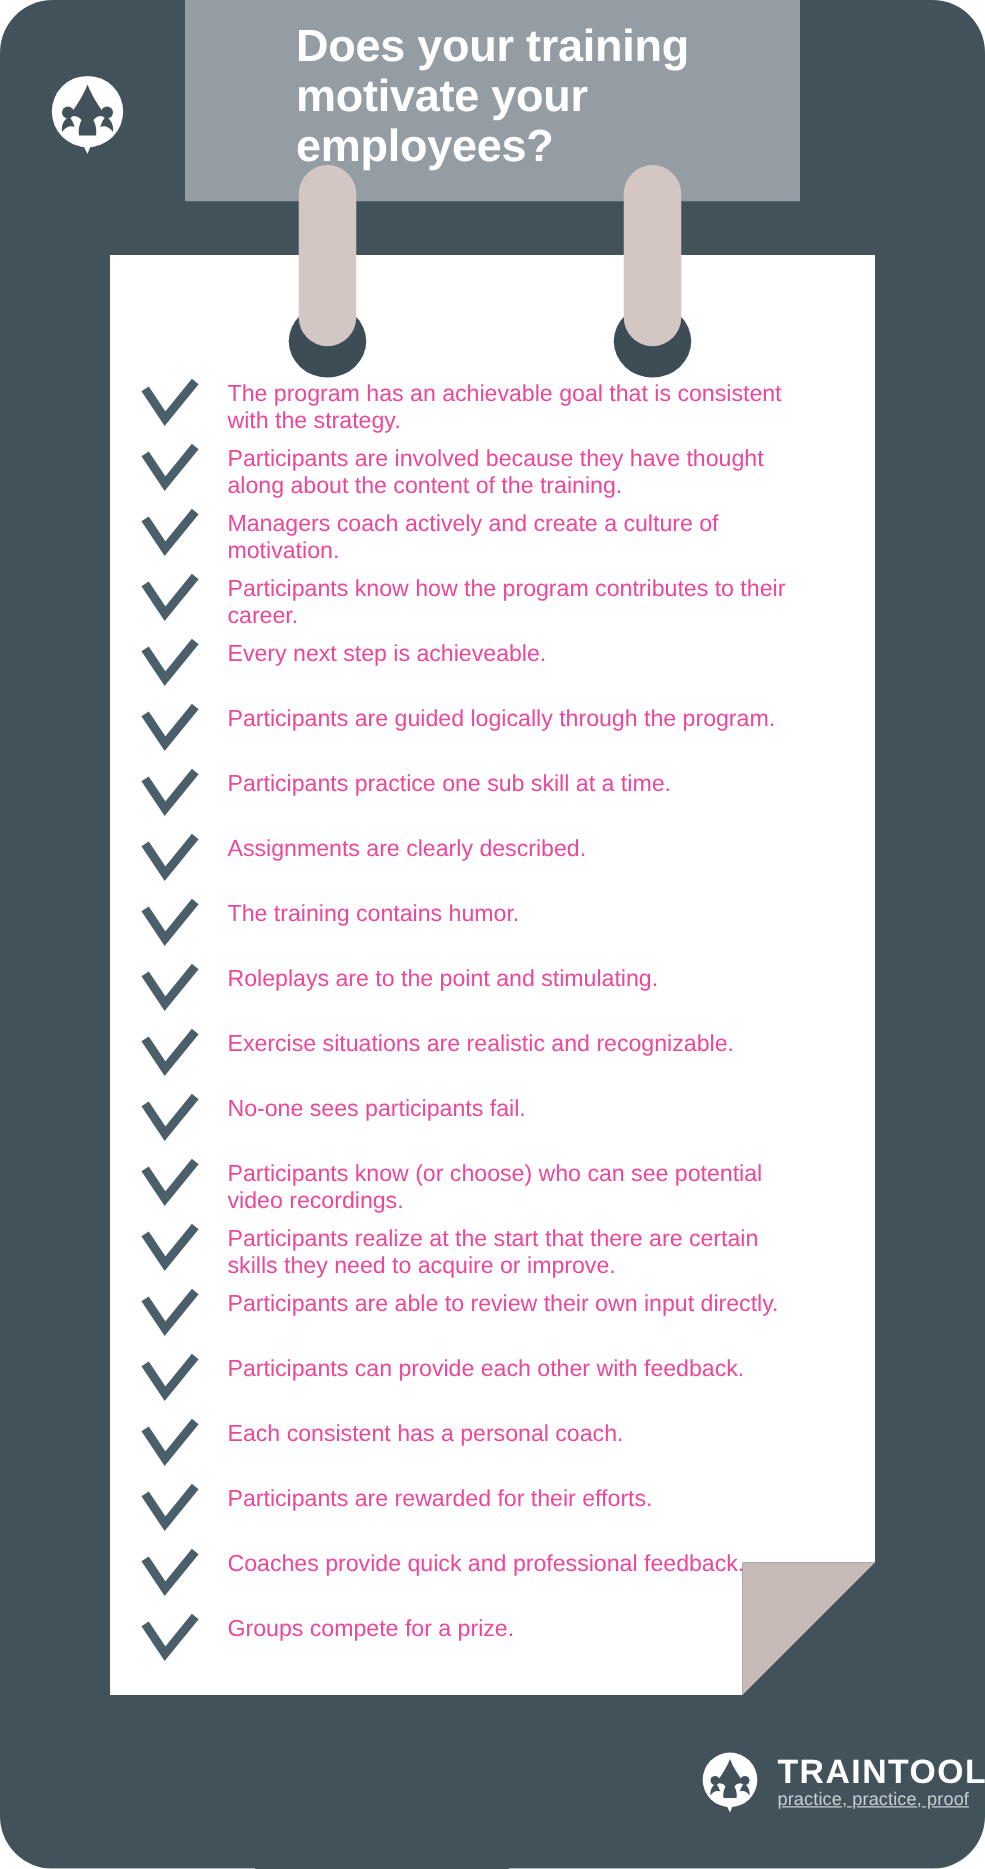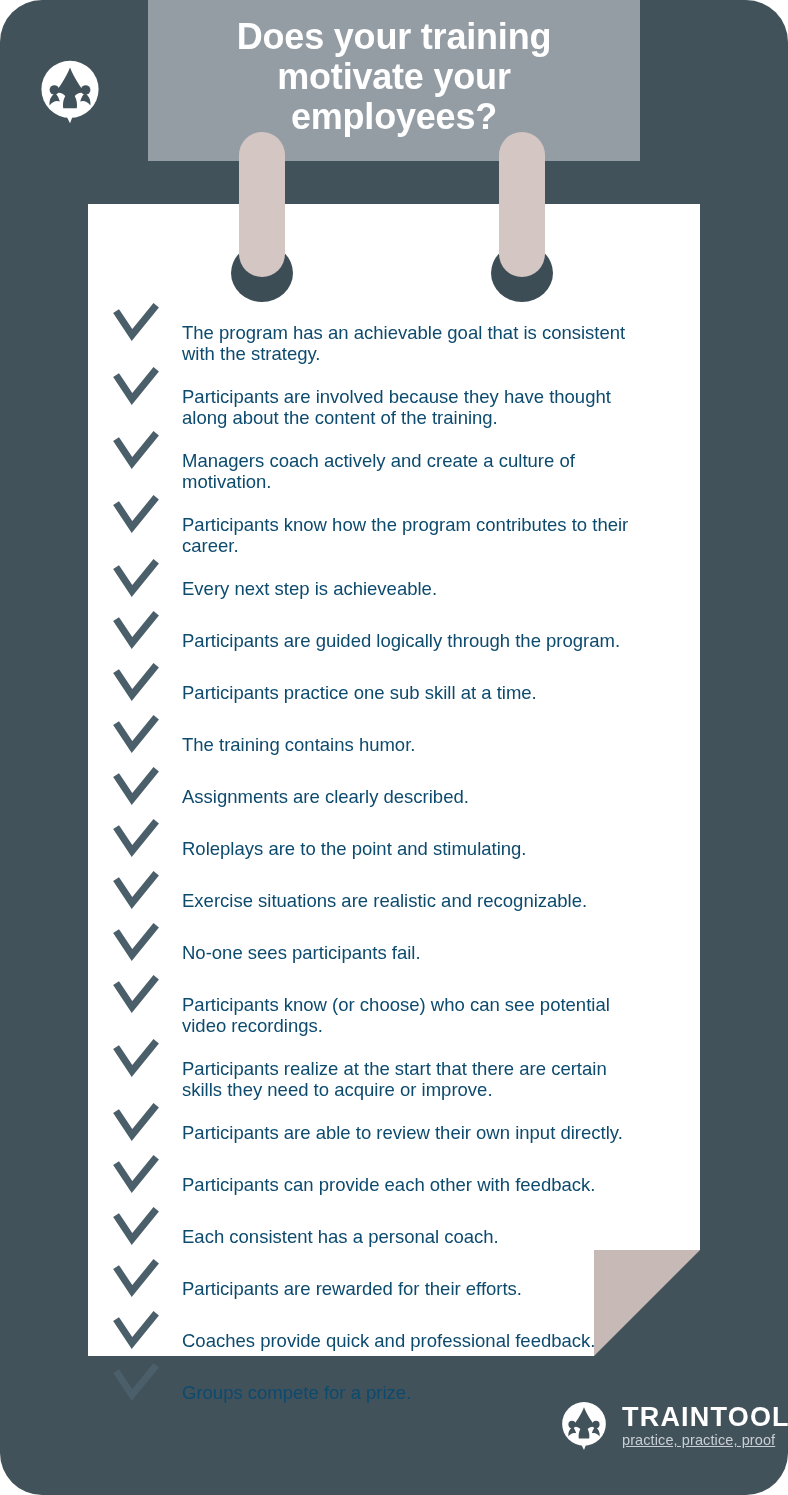--- a/index.html
+++ b/index.html
@@ -51,21 +51,20 @@
     display: flex;
     align-items: center;
     justify-content: center;
     padding: 0 16px 8px 16px;
   }
   .title-text {
     color: #ffffff;
     font-size: 36px;
     line-height: 40px;
     font-weight: bold;
-    text-align: center;
     letter-spacing: -0.2px;
     white-space: pre-line;
   }
 
   
   .sheet {
     position: absolute;
     left: 88px;
     top: 204px;
     width: 612px;
@@ -132,27 +131,26 @@
   }
   .check-icon {
     flex: 0 0 auto;
     width: 48px;
     height: 44px;
     margin-right: 22px;
     margin-top: 2px;
   }
   .check-icon svg { display: block; width: 48px; height: 44px; }
   .check-label {
-    color: #0c4a6e;
+    color: #ec4899;
     font-size: 18.5px;
     line-height: 21px;
     padding-top: 4px;
     max-width: 470px;
     white-space: pre-line;
-    margin-top: 18px;
   }
 
   
   .footer-logo {
     position: absolute;
     left: 558px;
     top: 1400px;
     display: flex;
     align-items: center;
   }
@@ -284,30 +282,30 @@
       </span>
       <span class="check-label">Participants practice one sub skill at a time.</span>
     </div>
 
     <div class="check-item">
       <span class="check-icon">
         <svg viewBox="0 0 48 44" aria-hidden="true">
             <path d="M6 12 L20 33 L42 6" fill="none" stroke="#4b5f6a" stroke-width="7" stroke-linecap="square" stroke-linejoin="miter"></path>
           </svg>
       </span>
+      <span class="check-label">Assignments are clearly described.</span>
+    </div>
+
+    <div class="check-item">
+      <span class="check-icon">
+        <svg viewBox="0 0 48 44" aria-hidden="true">
+            <path d="M6 12 L20 33 L42 6" fill="none" stroke="#4b5f6a" stroke-width="7" stroke-linecap="square" stroke-linejoin="miter"></path>
+          </svg>
+      </span>
       <span class="check-label">The training contains humor.</span>
-    </div>
-
-    <div class="check-item">
-      <span class="check-icon">
-        <svg viewBox="0 0 48 44" aria-hidden="true">
-            <path d="M6 12 L20 33 L42 6" fill="none" stroke="#4b5f6a" stroke-width="7" stroke-linecap="square" stroke-linejoin="miter"></path>
-          </svg>
-      </span>
-      <span class="check-label">Assignments are clearly described.</span>
     </div>
 
     <div class="check-item">
       <span class="check-icon">
         <svg viewBox="0 0 48 44" aria-hidden="true">
             <path d="M6 12 L20 33 L42 6" fill="none" stroke="#4b5f6a" stroke-width="7" stroke-linecap="square" stroke-linejoin="miter"></path>
           </svg>
       </span>
       <span class="check-label">Roleplays are to the point and stimulating.</span>
     </div>

